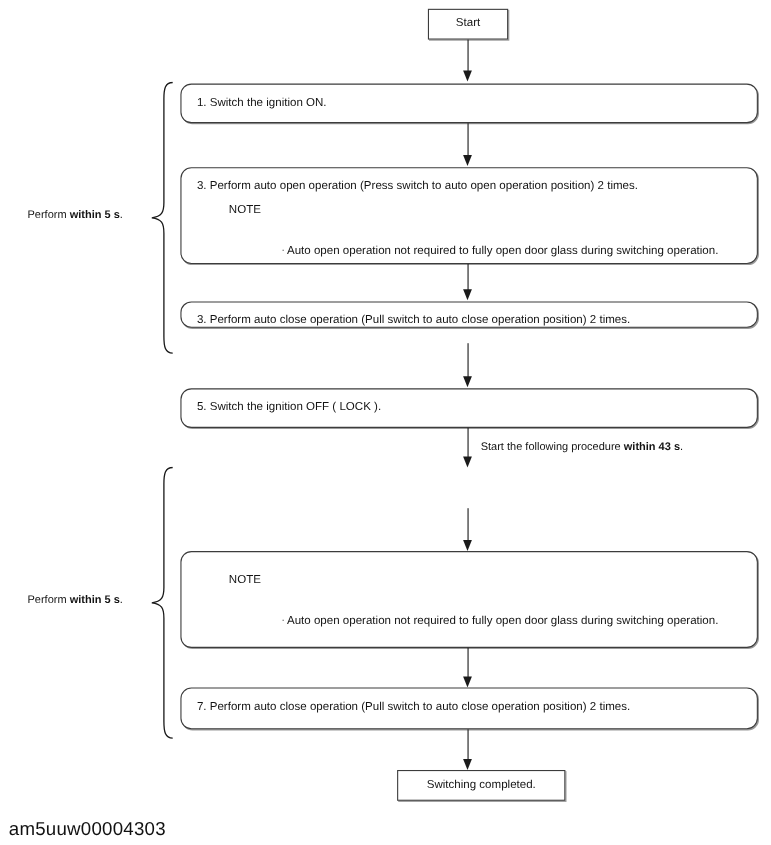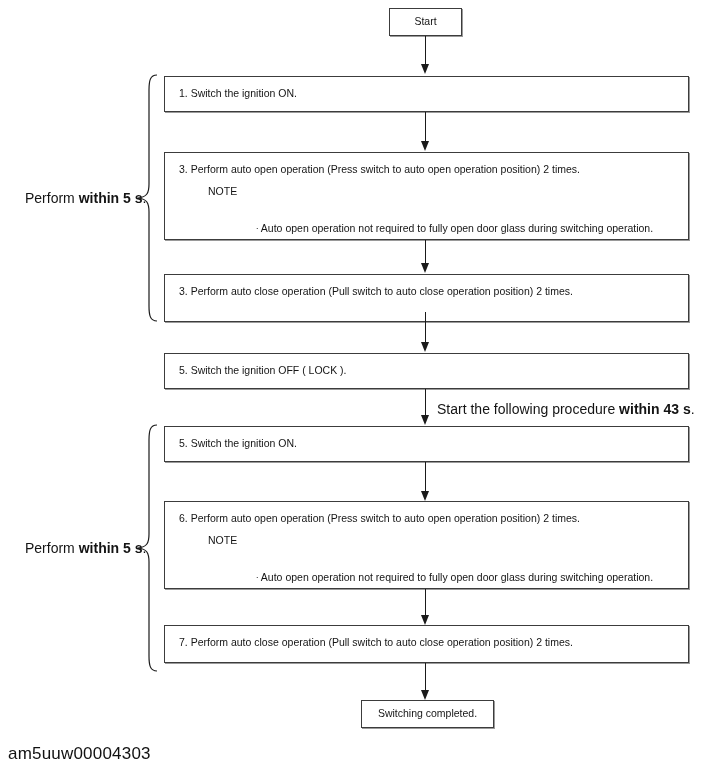--- a/index.html
+++ b/index.html
@@ -34,20 +34,21 @@
   }
   .box.terminal {
     display: flex;
     align-items: center;
     justify-content: center;
     text-align: center;
   }
   .box.step {
     padding-top: 10px;
     padding-left: 14px;
+    border-radius: 10px;
   }
   .step-line { white-space: nowrap; }
   .note-head {
     margin-top: 9px;
     margin-left: 29px;
     white-space: nowrap;
   }
   .note-item {
     margin-top: 24px;
     margin-left: 40px;
@@ -76,21 +77,21 @@
     border-top: 10px solid #1a1a1a;
   }
 
   
   .brace { position: absolute; }
   .brace svg { display: block; }
 
   
   .label {
     position: absolute;
-    font-size: 14px;
+    font-size: 10px;
     color: #141414;
     white-space: nowrap;
   }
   .label b { font-weight: bold; }
 
   .footer-id {
     position: absolute;
     font-size: 17px;
     color: #111111;
     letter-spacing: 0.2px;
@@ -129,21 +130,21 @@
     <div class="step-line">3. Perform auto open operation (Press switch to auto open operation position) 2 times.</div>
     <div class="note-head">NOTE</div>
     <div class="note-item">
       <span class="note-bullet">·</span><span>Auto open operation not required to fully open door glass during switching operation.</span>
     </div>
   </div>
 
   <div class="vline" style="left:425px; top:240px; height:25px;"></div>
   <div class="arrowhead" style="left:421px; top:263px;"></div>
 
-  <div class="box step" style="left:164px; top:274px; width:525px; height:48px;">
+  <div class="box step" style="left:164px; top:274px; width:525px; height:24px;">
     <div class="step-line">3. Perform auto close operation (Pull switch to auto close operation position) 2 times.</div>
   </div>
 
   <div class="vline" style="left:425px; top:312px; height:31px;"></div>
   <div class="arrowhead" style="left:421px; top:342px;"></div>
 
   <div class="box step" style="left:164px; top:353px; width:525px; height:36px;">
     <div class="step-line">5. Switch the ignition OFF ( LOCK ).</div>
   </div>
 
@@ -156,44 +157,40 @@
 
   <div class="brace" style="left:136px; top:424px; width:22px; height:248px;">
     <svg width="22" height="248" viewBox="0 0 22 248">
       <path d="M21 1 C14 1 13 7 13 16 L13 110 C13 119 11 123 2 124 C11 125 13 129 13 138 L13 232 C13 241 14 247 21 247" fill="none" stroke="#1a1a1a" stroke-width="1.2"></path>
     </svg>
   </div>
   <div class="label" style="left:25px; top:540px;">
     <span>Perform </span><b>within 5 s</b><span>.</span>
   </div>
 
-  <div class="box step" style="left:164px; top:426px; width:525px; height:36px;">
-    <div class="step-line">5. Switch the ignition ON.</div>
-  </div>
 
   <div class="vline" style="left:425px; top:462px; height:31px;"></div>
   <div class="arrowhead" style="left:421px; top:491px;"></div>
 
   <div class="box step" style="left:164px; top:501px; width:525px; height:88px;">
-    <div class="step-line">6. Perform auto open operation (Press switch to auto open operation position) 2 times.</div>
     <div class="note-head">NOTE</div>
     <div class="note-item">
       <span class="note-bullet">·</span><span>Auto open operation not required to fully open door glass during switching operation.</span>
     </div>
   </div>
 
   <div class="vline" style="left:425px; top:589px; height:28px;"></div>
   <div class="arrowhead" style="left:421px; top:615px;"></div>
 
   <div class="box step" style="left:164px; top:625px; width:525px; height:38px;">
     <div class="step-line">7. Perform auto close operation (Pull switch to auto close operation position) 2 times.</div>
   </div>
 
   <div class="vline" style="left:425px; top:663px; height:30px;"></div>
   <div class="arrowhead" style="left:421px; top:690px;"></div>
 
-  <div class="box terminal" style="left:361px; top:700px; width:133px; height:28px;">
+  <div class="box terminal" style="left:361px; top:700px; width:153px; height:28px;">
     <span>Switching completed.</span>
   </div>
 
   <div class="footer-id" style="left:8px; top:744px;">am5uuw00004303</div>
 
 </div>
 
 </body></html>

